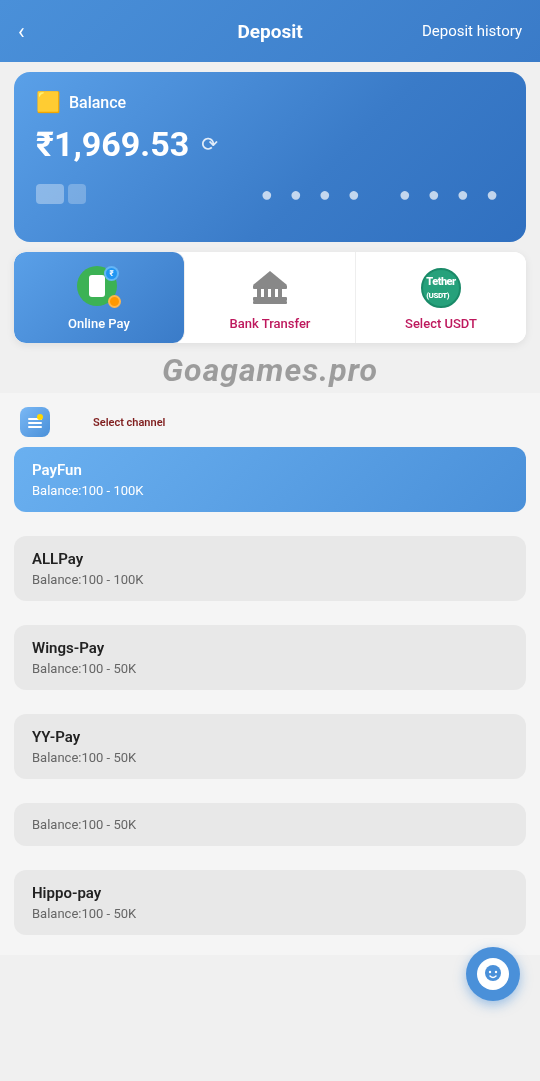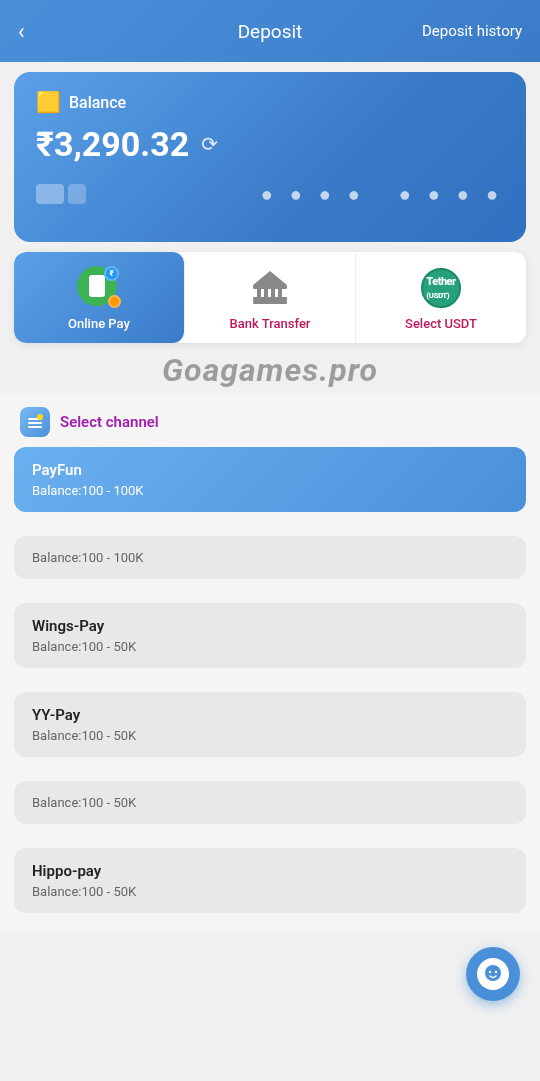--- a/index.html
+++ b/index.html
@@ -27,21 +27,21 @@
       font-size: 22px;
       cursor: pointer;
       width: 36px;
     }
     .header-title {
       position: absolute;
       left: 50%;
       transform: translateX(-50%);
       color: white;
       font-size: 19px;
-      font-weight: 400;
+      font-weight: 700;
     }
     .header-history {
       color: white;
       font-size: 15px;
       cursor: pointer;
       margin-left: auto;
     }
 
     
     .balance-card {
@@ -178,23 +178,24 @@
     .channel-icon {
       width: 30px;
       height: 30px;
       background: linear-gradient(135deg, #7ab8f5, #4a90d9);
       border-radius: 8px;
       display: flex;
       align-items: center;
       justify-content: center;
     }
     .section-title {
-      font-size: 15px;
+      font-size: 11px;
       font-weight: 600;
-      color: #a21caf;
+      color: #7f1d1d;
+      margin-left: 33px;
     }
 
     
     .channel-list {
       padding: 0 14px 20px;
       background: #f5f5f5;
       display: flex;
       flex-direction: column;
       gap: 24px;
     }
@@ -256,21 +257,21 @@
   <span class="header-title">Deposit</span>
   <span class="header-history">Deposit history</span>
 </div>
 
 <div class="balance-card">
   <div class="balance-label-row">
     <span class="wallet-icon">🟨</span>
     <span class="balance-label">Balance</span>
   </div>
   <div class="balance-amount-row">
-    <span class="balance-amount">₹3,290.32</span>
+    <span class="balance-amount">₹1,969.53</span>
     <span class="refresh-icon">⟳</span>
   </div>
   <div class="card-bottom">
     <div class="card-chip">
       <div class="chip-rect"></div>
       <div class="chip-rect2"></div>
     </div>
     <span class="card-dots">● ● ● ●&nbsp;&nbsp;&nbsp;● ● ● ●</span>
   </div>
 </div>
@@ -334,20 +335,21 @@
 </div>
 
 <div class="channel-list">
 
   <div class="channel-item active">
     <div class="channel-name">PayFun</div>
     <div class="channel-balance">Balance:100 - 100K</div>
   </div>
 
   <div class="channel-item">
+    <div class="channel-name">ALLPay</div>
     <div class="channel-balance">Balance:100 - 100K</div>
   </div>
 
   <div class="channel-item">
     <div class="channel-name">Wings-Pay</div>
     <div class="channel-balance">Balance:100 - 50K</div>
   </div>
 
   <div class="channel-item">
     <div class="channel-name">YY-Pay</div>

